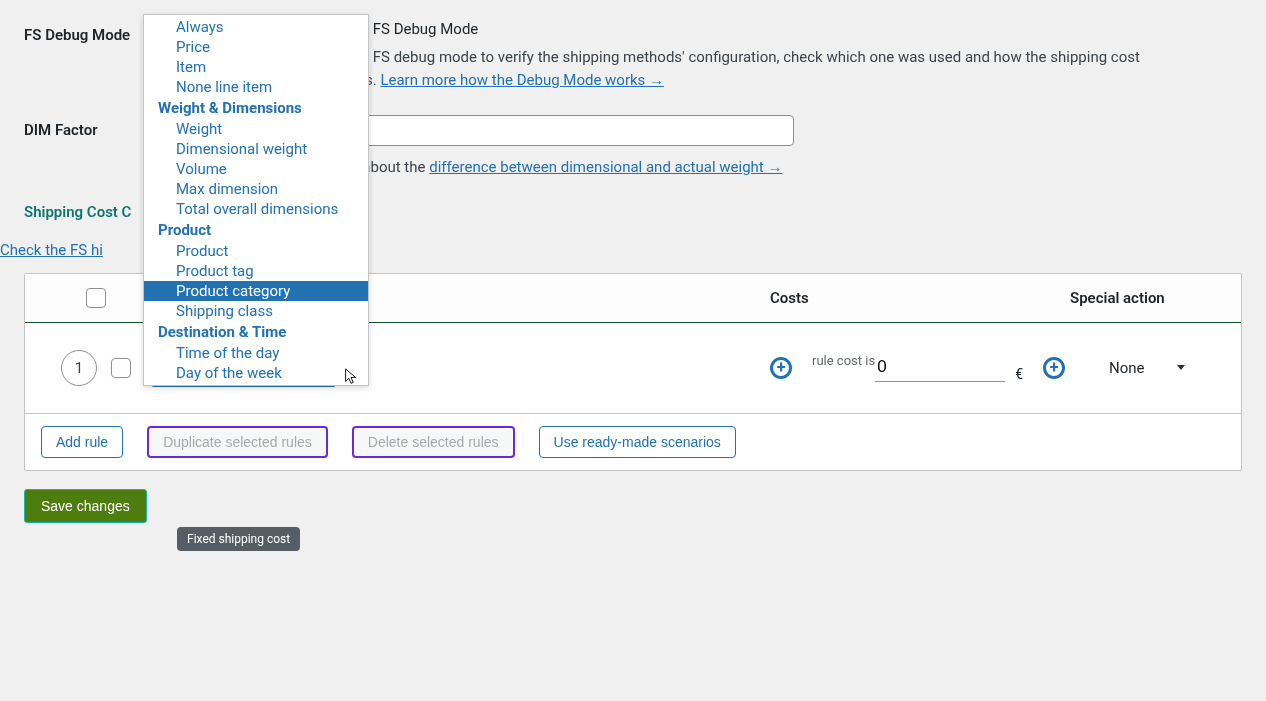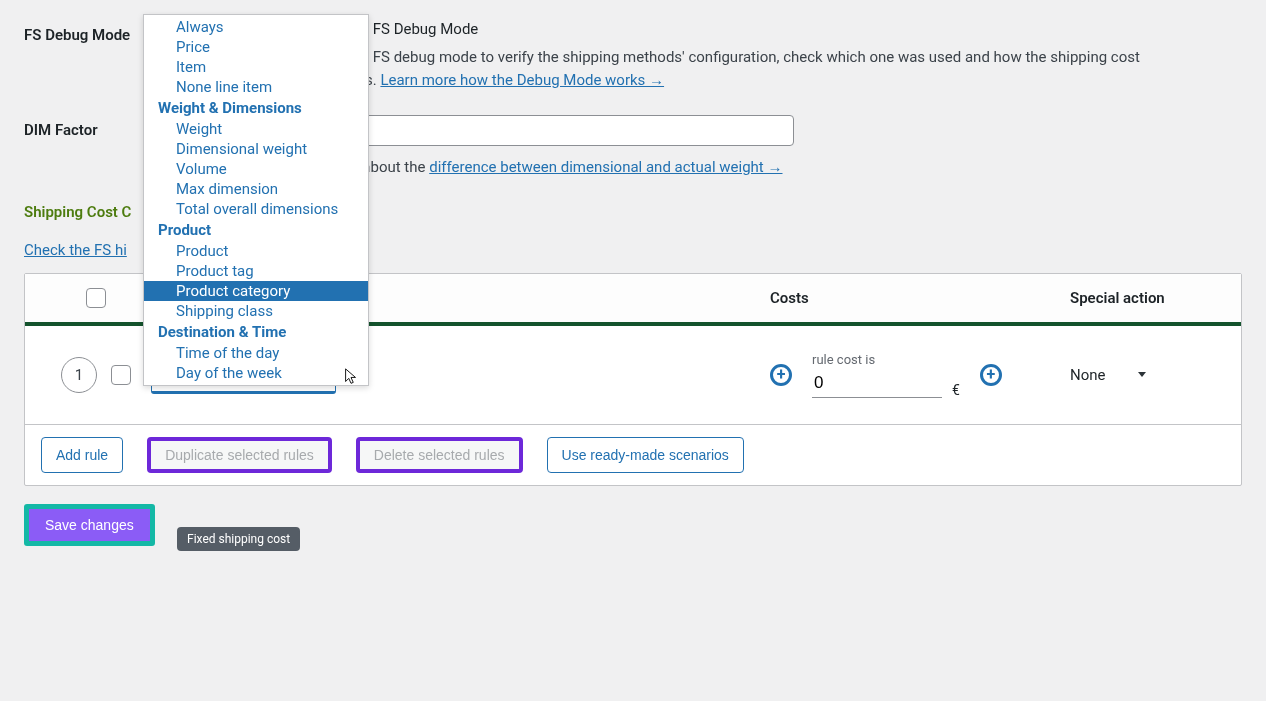--- a/index.html
+++ b/index.html
@@ -39,44 +39,43 @@
     width: 470px;
     padding: 6px 10px;
     border: 1px solid #8c8f94;
     border-radius: 4px;
     font-size: 15px;
     background: #fff;
   }
   .section-heading {
     font-size: 15px;
     font-weight: 600;
-    color: #4d7c0f;
+    color: #0f766e;
     padding-left: 24px;
     margin-bottom: 20px;
   }
   .hints-link {
     color: #2271b1;
     text-decoration: underline;
     font-size: 15px;
-    padding-left: 24px;
     display: inline-block;
     margin-bottom: 14px;
     cursor: pointer;
   }
   
   .rule-table {
     border: 1px solid #c3c4c7;
     border-radius: 2px;
     margin: 0 24px 18px 24px;
     background: #fff;
   }
   .rule-header {
     display: flex;
     align-items: center;
-    border-bottom: 4px solid #14532d;
+    border-bottom: 1px solid #14532d;
     padding: 14px 16px;
     font-size: 15px;
     font-weight: 600;
     background: #fdfdfd;
   }
   .col-check { width: 110px; display:flex; align-items:center; justify-content:center;}
   .col-main { flex: 1; }
   .col-costs { width: 300px; }
   .col-special { width: 155px; text-align: left; }
   .rule-row {
@@ -146,57 +145,58 @@
     font-weight: 700;
     font-size: 16px;
     cursor: pointer;
     line-height: 1;
   }
   .cost-block {
     display: flex;
     align-items: center;
     gap: 20px;
   }
-  .cost-inner { display: flex; flex-direction: column; }
+  .cost-inner { display: flex; flex-direction: row; }
   .cost-label { font-size: 13px; color: #646970; margin-bottom: 2px;}
   .cost-input-wrap { display: flex; align-items: flex-end; gap: 10px;}
   .cost-input {
     width: 130px;
     border: none;
     border-bottom: 1px solid #8c8f94;
     font-size: 17px;
     padding: 4px 2px;
     background: transparent;
   }
   .special-select {
     display: flex;
     align-items: center;
     gap: 32px;
     font-size: 15px;
     cursor: pointer;
+    margin-left: 39px;
   }
   .btn {
     padding: 6px 14px;
     border-radius: 4px;
     font-size: 14px;
     cursor: pointer;
     border: 1px solid #2271b1;
     background: #fff;
     color: #2271b1;
   }
   .btn-disabled {
-    border: 4px solid #6d28d9;
+    border: 2px solid #6d28d9;
     color: #a7aaad;
     background: #f6f7f7;
     cursor: not-allowed;
   }
   .btn-primary {
-    background: #8b5cf6;
+    background: #4d7c0f;
     color: #fff;
-    border: 5px solid #14b8a6;
+    border: 1px solid #14b8a6;
     padding: 8px 16px;
     border-radius: 3px;
     font-size: 14px;
     cursor: pointer;
     margin-left: 24px;
   }
   
   .dropdown {
     position: absolute;
     left: 143px;

